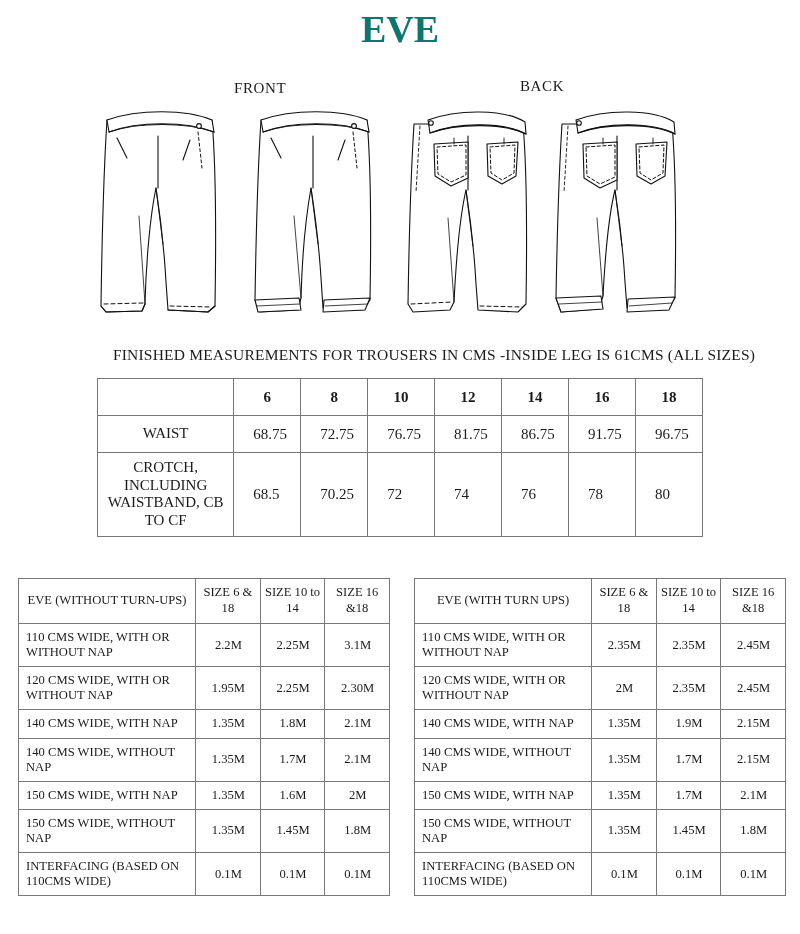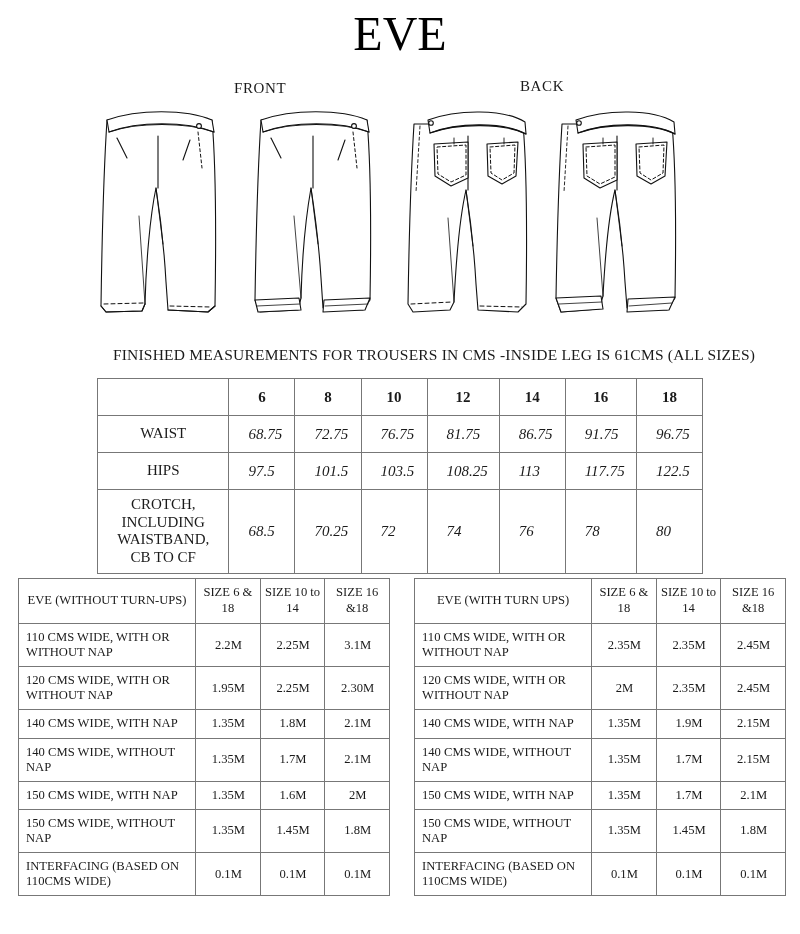--- a/index.html
+++ b/index.html
@@ -20,26 +20,26 @@
   .title-wrap {
     position: absolute;
     top: 10px;
     left: 0;
     width: 800px;
     text-align: center;
   }
   .brand-title {
     display: inline-block;
     font-family: "Liberation Serif", "DejaVu Serif", serif;
-    font-weight: 400;
-    font-size: 48px;
+    font-weight: 700;
+    font-size: 38px;
     line-height: 1;
     letter-spacing: 0px;
     font-variant: small-caps;
-    color: #000000;
+    color: #0f766e;
     -webkit-font-smoothing: none;
   }
 
   
   .view-label {
     position: absolute;
     font-size: 15px;
     letter-spacing: 0.6px;
     color: #1a1a1a;
     white-space: nowrap;
@@ -110,21 +110,20 @@
   }
   #measurements-table .rowlabel {
     text-align: center;
     line-height: 1.18;
     width: 208px;
   }
   #measurements-table .val {
     text-align: left;
     padding-left: 19px;
     width: 56px;
-    font-style: italic;
   }
   #measurements-table .corner { width: 208px; }
 
   
   .fabric-table {
     position: absolute;
     top: 578px;
     border: 1px solid #555;
   }
   #fabric-table-left  { left: 18px;  width: 372px; }
@@ -303,30 +302,20 @@
         <td class="rowlabel">WAIST</td>
         <td class="val">68.75</td>
         <td class="val">72.75</td>
         <td class="val">76.75</td>
         <td class="val">81.75</td>
         <td class="val">86.75</td>
         <td class="val">91.75</td>
         <td class="val">96.75</td>
       </tr>
       <tr>
-        <td class="rowlabel">HIPS</td>
-        <td class="val">97.5</td>
-        <td class="val">101.5</td>
-        <td class="val">103.5</td>
-        <td class="val">108.25</td>
-        <td class="val">113</td>
-        <td class="val">117.75</td>
-        <td class="val">122.5</td>
-      </tr>
-      <tr>
         <td class="rowlabel">CROTCH, INCLUDING WAISTBAND, CB TO CF</td>
         <td class="val">68.5</td>
         <td class="val">70.25</td>
         <td class="val">72</td>
         <td class="val">74</td>
         <td class="val">76</td>
         <td class="val">78</td>
         <td class="val">80</td>
       </tr>
     </tbody>

